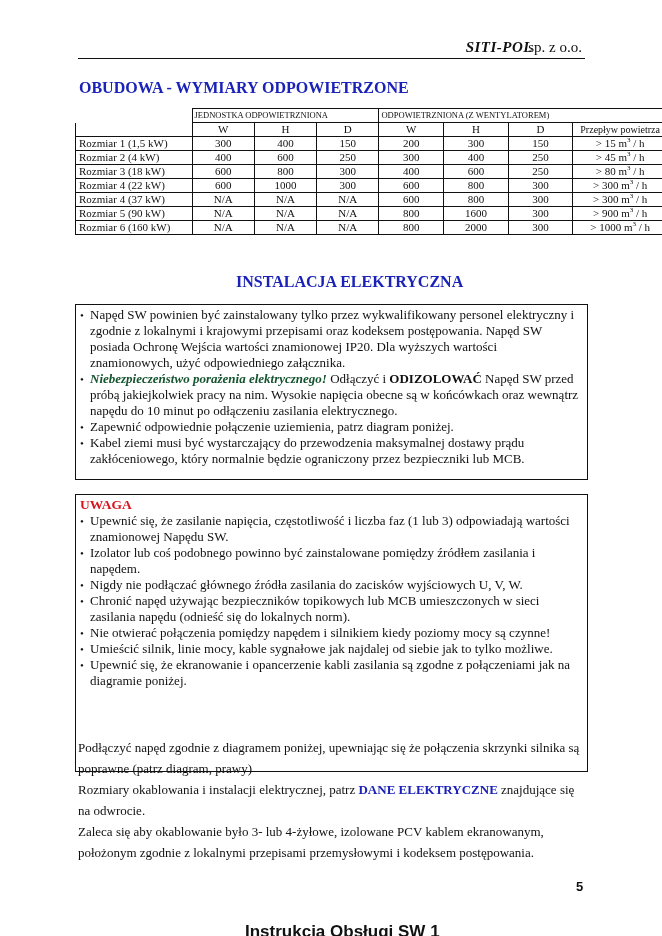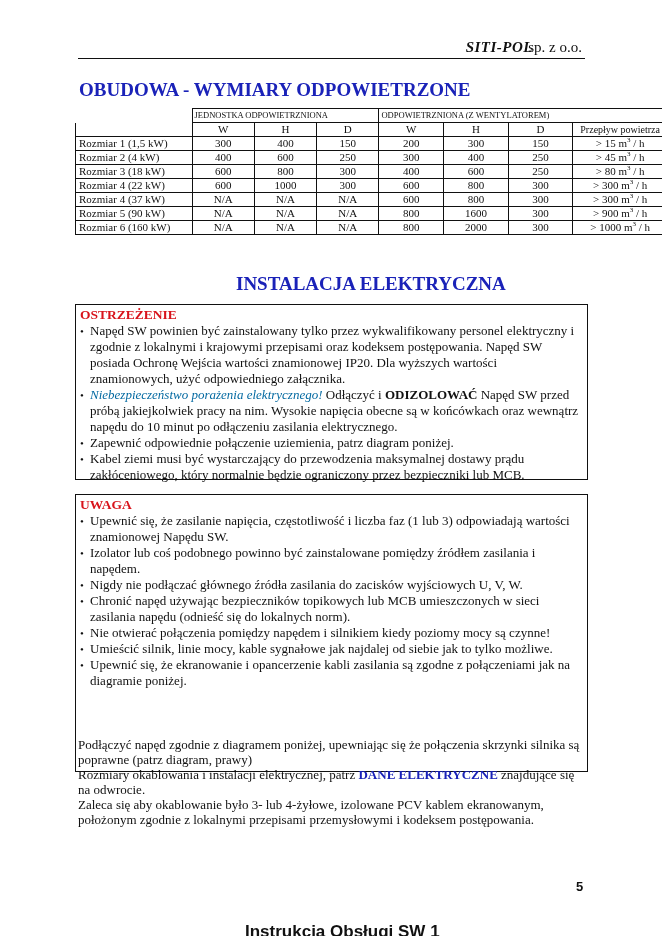--- a/index.html
+++ b/index.html
@@ -1,36 +1,36 @@
 <!DOCTYPE html>
 <html><head>
 <meta charset="utf-8">
 <style>
   html, body { margin:0; padding:0; background:#ffffff; }
   body { width:662px; height:936px; position:relative; font-family:"Liberation Serif", serif; color:#111; overflow:hidden; }
   .header { position:absolute; left:78px; top:38px; width:507px; height:20px; border-bottom:1px solid #111; }
   .brand { position:absolute; right:52px; top:1px; font-family:"Liberation Serif", serif; font-weight:bold; font-style:italic; font-size:15px; letter-spacing:0.5px; text-decoration-thickness:2px; }
   .company { position:absolute; right:3px; top:1px; font-size:15px; }
-  .sec-title { position:absolute; font-weight:bold; color:#1a22b8; font-size:19px; }
+  .sec-title { position:absolute; font-weight:bold; color:#1a22b8; font-size:16px; }
   table.dims { position:absolute; left:75px; top:108px; width:593px; border-collapse:collapse; font-size:11px; }
   table.dims td { border:1px solid #111; padding:0 2px; height:13px; line-height:13px; text-align:center; }
   table.dims td.rowlabel { text-align:left; padding-left:3px; width:94px; }
   table.dims tr.grp td { font-size:8.5px; text-align:left; padding-left:2px; }
   table.dims tr.grp td.blank { border:none; border-left:1px solid #111; }
   table.dims tr.sub td { font-size:11px; }
   table.dims tr.sub td.small { font-size:10px; }
   table.dims tr.sub td.blank { border-top:none; }
   .box { position:absolute; left:75px; width:513px; border:1px solid #111; box-sizing:border-box; padding:2px 6px 3px 4px; font-size:13px; line-height:16px; }
   .box .btitle { color:#d8141c; font-weight:bold; font-size:13.5px; }
   .box ul { list-style:none; margin:0; padding:0; }
   .box li { position:relative; padding-left:10px; }
   .box li::before { content:"\2022"; position:absolute; left:0; top:0; font-size:11px; }
-  .red-italic { color:#0369a1; font-weight:normal; font-style:italic; }
+  .red-italic { color:#14532d; font-weight:bold; font-style:italic; }
   .bold { font-weight:bold; }
-  .para { position:absolute; left:78px; top:737px; width:510px; font-size:13px; line-height:15px; }
+  .para { position:absolute; left:78px; top:737px; width:510px; font-size:13px; line-height:21px; }
   .blue-bold { color:#1a22b8; font-weight:bold; }
   .footer-title { position:absolute; left:245px; top:922px; font-family:"Liberation Sans", sans-serif; font-weight:bold; font-size:17px; }
   .footer-page { position:absolute; left:576px; top:879px; font-family:"Liberation Sans", sans-serif; font-weight:bold; font-size:13px; }
   sup { font-size:7px; vertical-align:5px; line-height:0; }
 </style>
 </head>
 <body>
 
 <div class="header">
   <span class="brand">SITI-POL</span>
@@ -135,21 +135,20 @@
     <td>2000</td>
     <td>300</td>
     <td><span>&gt; 1000 m</span><sup>3</sup><span> / h</span></td>
   </tr>
 </tbody>
   </table>
 
 <div class="sec-title" style="left:236px; top:273px;">INSTALACJA ELEKTRYCZNA</div>
 
 <div class="box" style="top:304px; height:176px;">
-  <div class="btitle">OSTRZEŻENIE</div>
   <ul>
     <li>Napęd SW powinien być zainstalowany tylko przez wykwalifikowany personel elektryczny i zgodnie z lokalnymi i krajowymi przepisami oraz kodeksem postępowania. Napęd SW posiada Ochronę Wejścia wartości znamionowej IP20. Dla wyższych wartości znamionowych, użyć odpowiedniego załącznika.</li>
     <li><span class="red-italic">Niebezpieczeństwo porażenia elektrycznego!</span><span> Odłączyć i </span><span class="bold">ODIZOLOWAĆ</span><span> Napęd SW przed próbą jakiejkolwiek pracy na nim. Wysokie napięcia obecne są w końcówkach oraz wewnątrz napędu do 10 minut po odłączeniu zasilania elektrycznego.</span></li>
     <li>Zapewnić odpowiednie połączenie uziemienia, patrz diagram poniżej.</li>
     <li>Kabel ziemi musi być wystarczający do przewodzenia maksymalnej dostawy prądu zakłóceniowego, który normalnie będzie ograniczony przez bezpieczniki lub MCB.</li>
   </ul>
 </div>
 
 <div class="box" style="top:494px; height:278px;">
   <div class="btitle">UWAGA</div>

